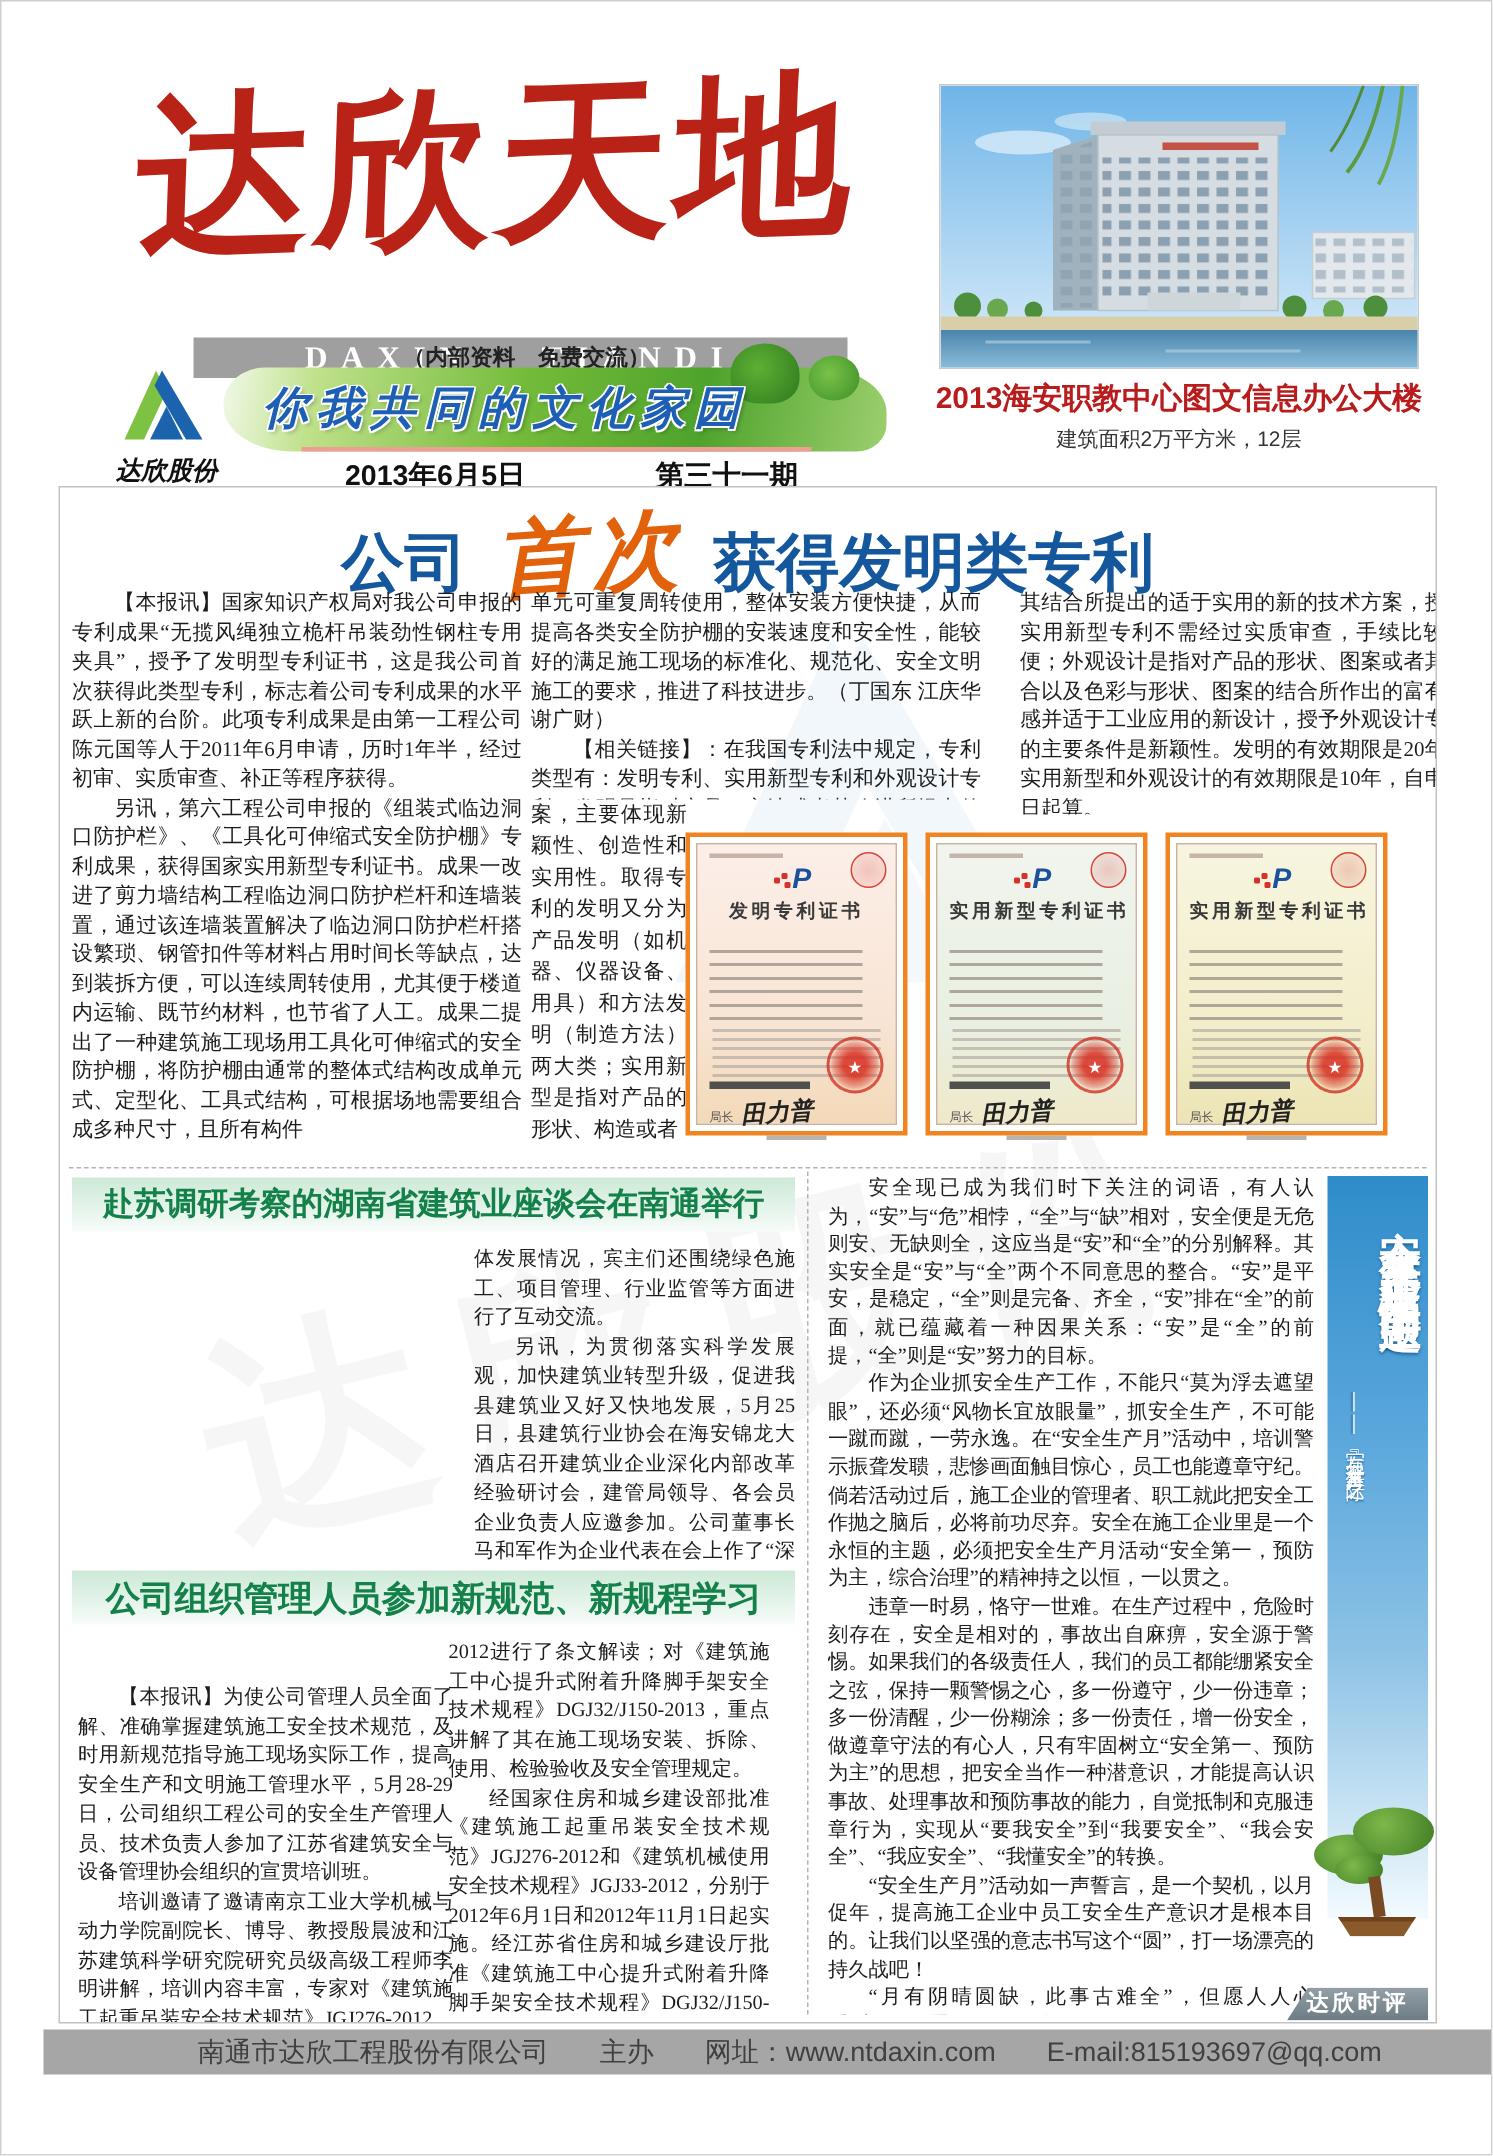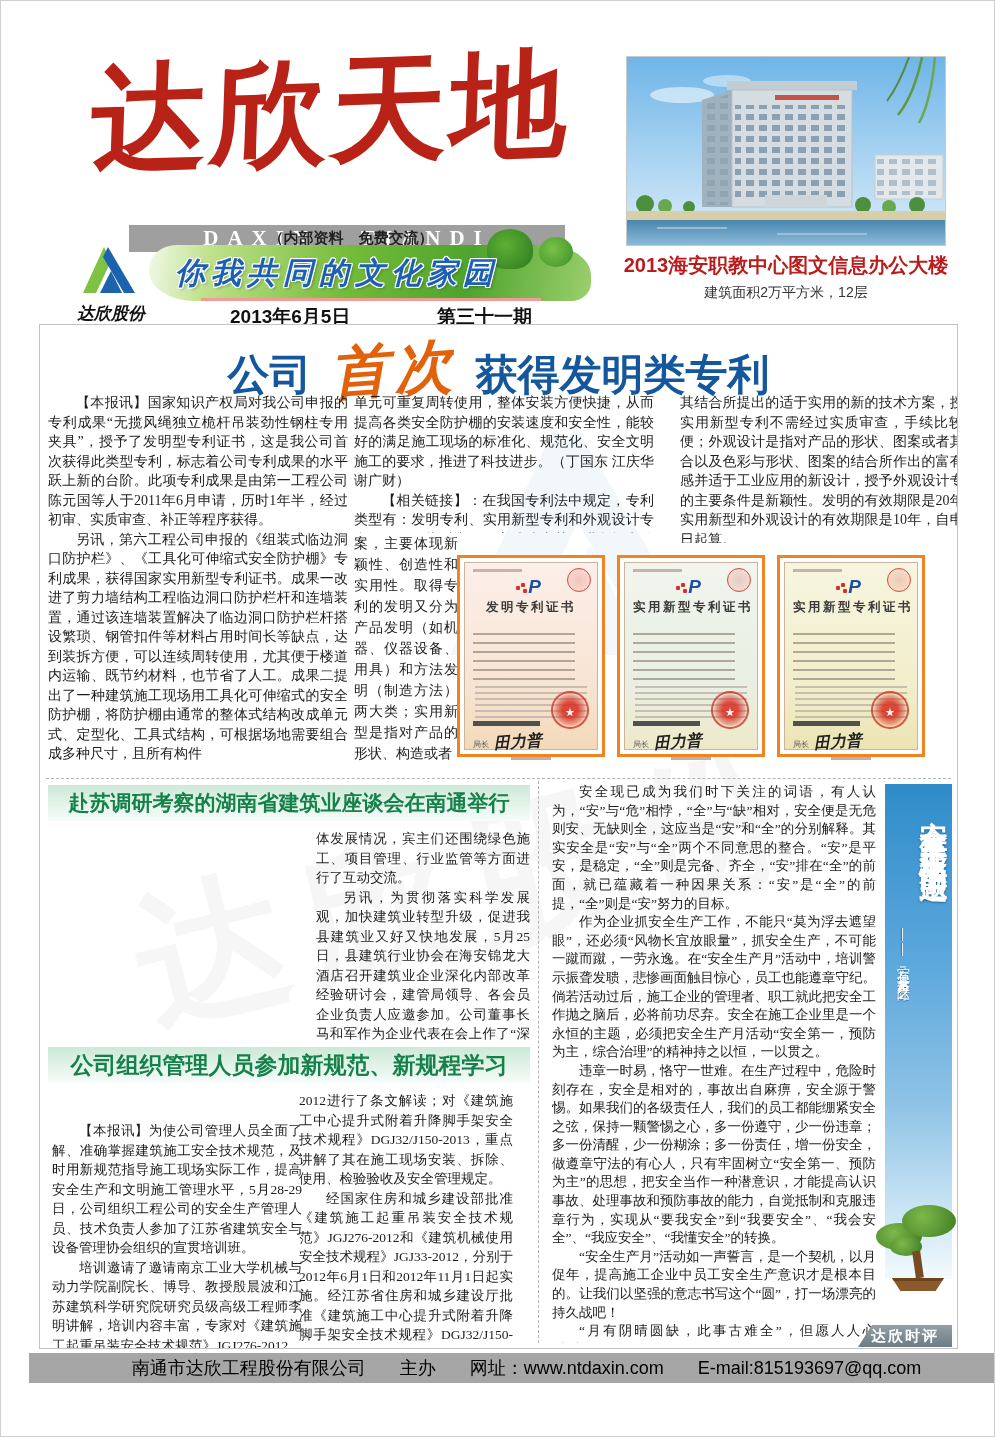--- a/index.html
+++ b/index.html
@@ -134,21 +134,21 @@
   .b-trunk { position:absolute; left:38px; bottom:13px; width:8px; height:27px; background:#7a4a22;
     transform:rotate(-8deg); }
   .b-pot { position:absolute; left:16px; bottom:0; width:52px; height:13px; background:#8a5a2b;
     clip-path:polygon(0 0,100% 0,84% 100%,16% 100%); border-top:3px solid #6e431c; }
   .times-label { position:absolute; left:818px; top:1000px; width:94px; height:22px;
     background:linear-gradient(180deg,#93a0a7,#6d7b84); color:#fff; text-align:center;
     line-height:22px; font-family:"Liberation Sans", sans-serif; font-weight:bold; font-size:15px;
     clip-path:polygon(14px 0,100% 0,100% 100%,0 100%); letter-spacing:2px; }
 
   .foot { position:absolute; left:28px; right:0; top:1352px; height:30px; background:#a6a6a6;
-    display:flex; justify-content:center; align-items:center; gap:34px; color:#000000;
+    display:flex; justify-content:center; align-items:center; gap:34px; color:#404040;
     font-family:"Liberation Sans", sans-serif; font-size:18px; white-space:nowrap;padding-left:30px; }
 </style>
 </head>
 <body>
 
 <div class="page">
 
   <div class="mast-title">达欣天地</div>
   <div class="mast-en">DAXIN TIANDI</div>
   <div class="mast-note">（内部资料　免费交流）</div>

